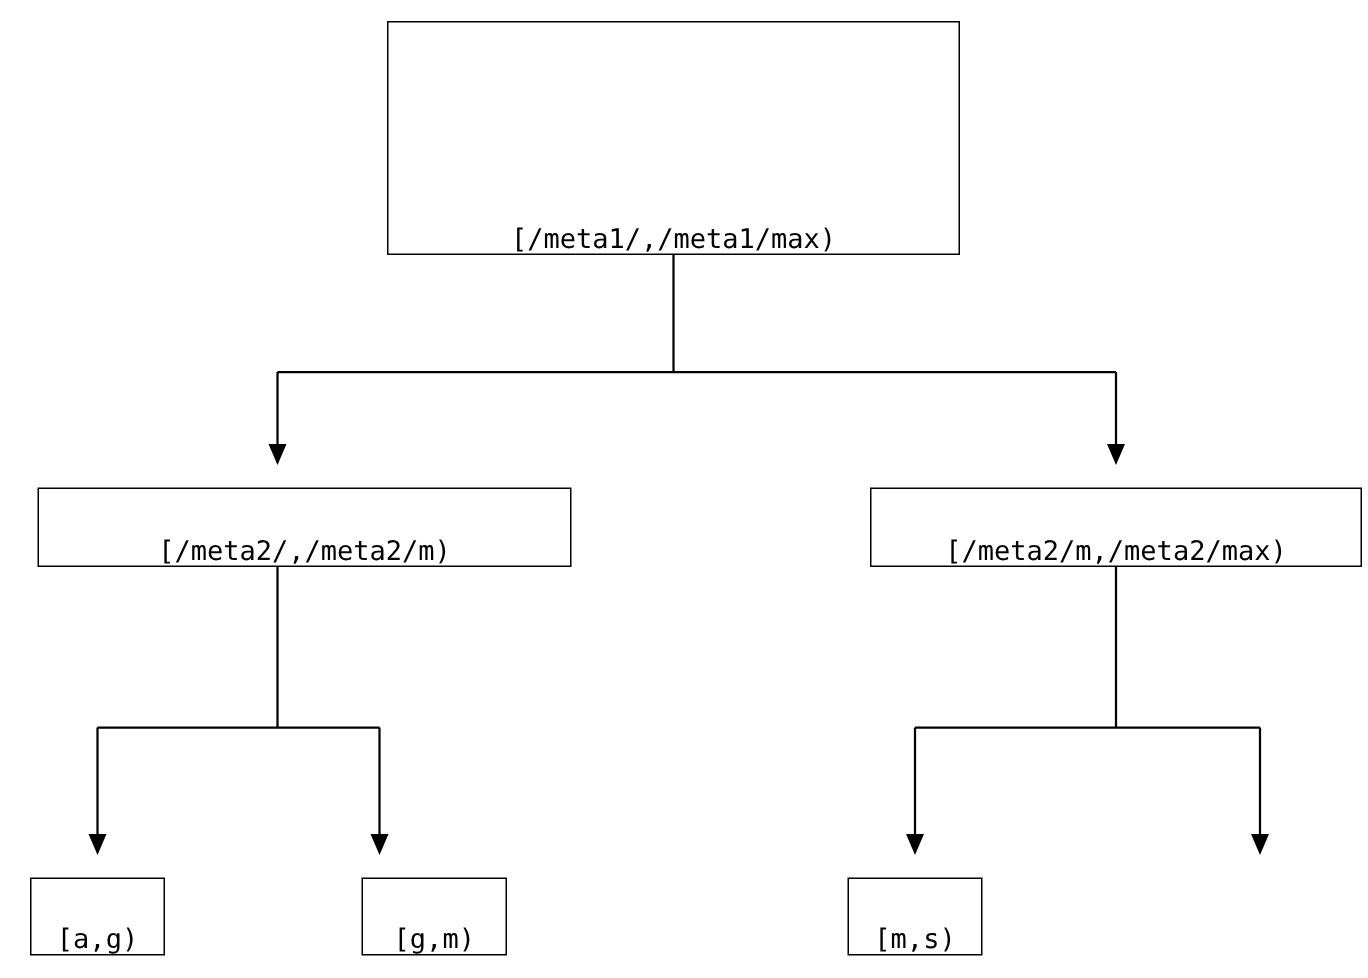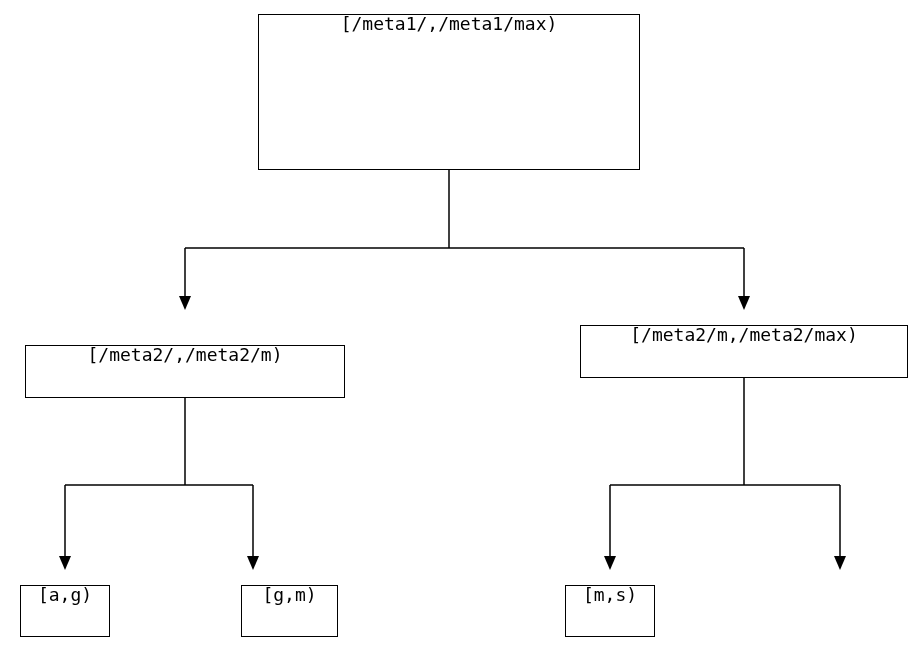--- a/index.html
+++ b/index.html
@@ -21,31 +21,31 @@
     left: 0;
     top: 0;
     width: 912px;
     height: 652px;
   }
   .node {
     position: absolute;
     border: 1.5px solid #000000;
     background: #ffffff;
     display: flex;
-    align-items: flex-start;
+    align-items: flex-end;
     justify-content: center;
     font-size: 18px;
     line-height: 1;
     white-space: nowrap;
     box-sizing: border-box;
   }
   
   .node.root   { left: 258px; top: 14px;  width: 382px; height: 156px; }
   
-  .node.mid-l  { left: 25px;  top: 325px; width: 320px; height: 53px; margin-top: 20px; }
+  .node.mid-l  { left: 25px;  top: 325px; width: 356px; height: 53px; }
   .node.mid-r  { left: 580px; top: 325px; width: 328px; height: 53px; }
   
   .node.leaf-1 { left: 20px;  top: 585px; width: 90px;  height: 52px; }
   .node.leaf-2 { left: 205px; top: 585px; width: 97px;  height: 52px; margin-left: 36px; }
   .node.leaf-3 { left: 565px; top: 585px; width: 90px;  height: 52px; }
   .node.leaf-4 { left: 775px; top: 585px; width: 130px; height: 52px; }
 </style>
 </head>
 <body>
 

